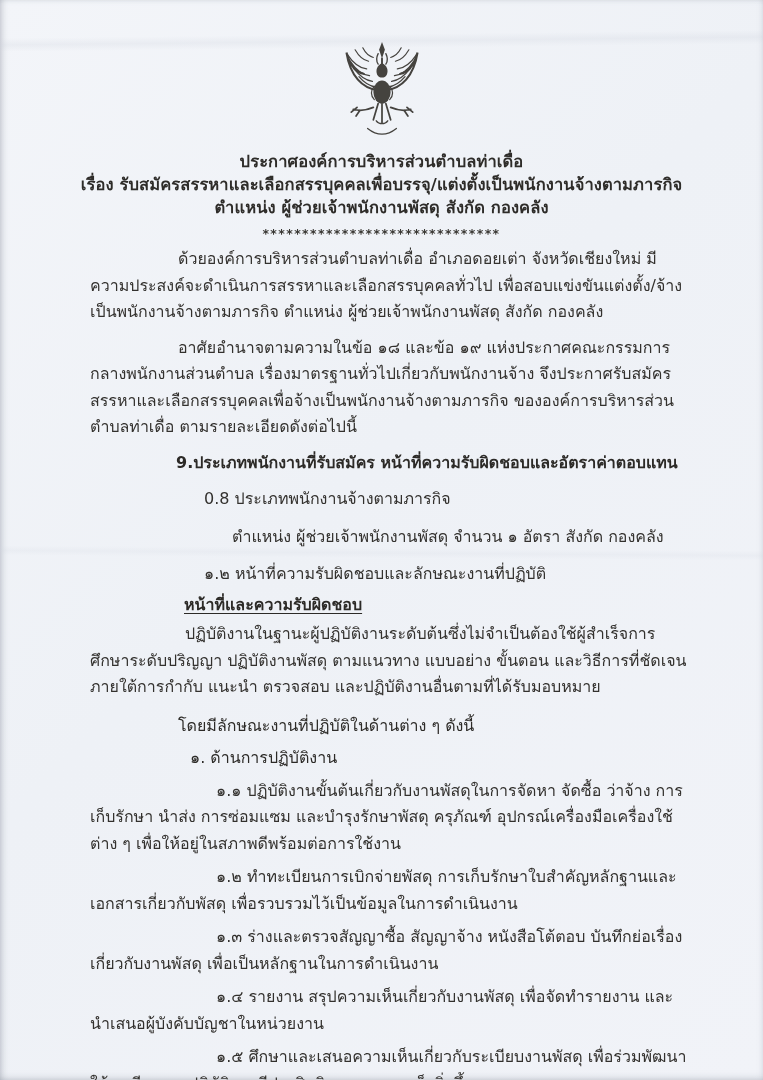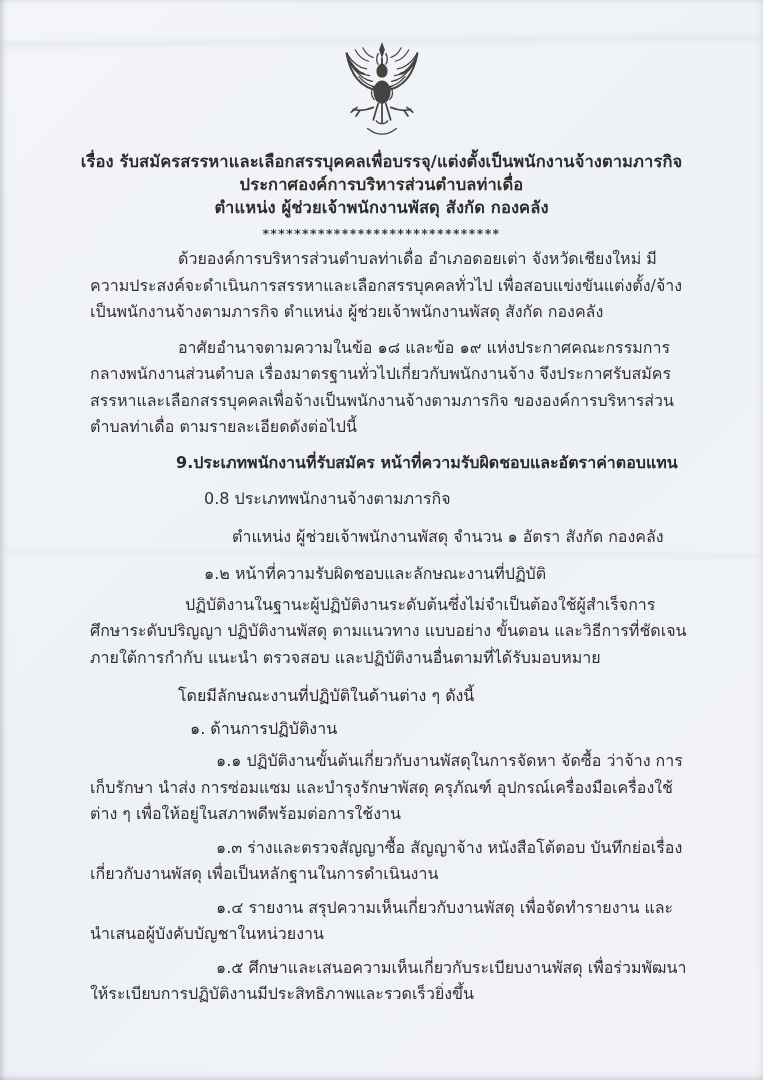--- a/index.html
+++ b/index.html
@@ -140,39 +140,41 @@
       <path d="M50 66 L50 86 M46 66 L41 83 M54 66 L59 83" stroke-width="1.8"></path>
       <path d="M44 84 C47 88 53 88 56 84" stroke-width="1.4"></path>
 
       <path d="M41 70 C34 73 27 74 20 72 M24 70 L18 75 M27 73 L23 79" stroke-width="1.8"></path>
       <path d="M59 70 C66 73 73 74 80 72 M76 70 L82 75 M73 73 L77 79" stroke-width="1.8"></path>
       <path d="M35 92 C40 96 46 98 50 98 C54 98 60 96 65 92" stroke-width="1.3"></path>
     </svg>
   </div>
 
   <div class="title-block">
+    <div>ประกาศองค์การบริหารส่วนตำบลท่าเดื่อ</div>
     <div>เรื่อง  รับสมัครสรรหาและเลือกสรรบุคคลเพื่อบรรจุ/แต่งตั้งเป็นพนักงานจ้างตามภารกิจ</div>
-    <div>ประกาศองค์การบริหารส่วนตำบลท่าเดื่อ</div>
     <div>ตำแหน่ง  ผู้ช่วยเจ้าพนักงานพัสดุ  สังกัด กองคลัง</div>
     <div class="divider-row">******************************</div>
   </div>
 
   <div class="content">
     <p class="para">ด้วยองค์การบริหารส่วนตำบลท่าเดื่อ  อำเภอดอยเต่า  จังหวัดเชียงใหม่  มีความประสงค์จะดำเนินการสรรหาและเลือกสรรบุคคลทั่วไป  เพื่อสอบแข่งขันแต่งตั้ง/จ้างเป็นพนักงานจ้างตามภารกิจ ตำแหน่ง  ผู้ช่วยเจ้าพนักงานพัสดุ  สังกัด  กองคลัง</p>
     <p class="para">อาศัยอำนาจตามความในข้อ ๑๘ และข้อ ๑๙ แห่งประกาศคณะกรรมการกลางพนักงานส่วนตำบล เรื่องมาตรฐานทั่วไปเกี่ยวกับพนักงานจ้าง  จึงประกาศรับสมัครสรรหาและเลือกสรรบุคคลเพื่อจ้างเป็นพนักงานจ้างตามภารกิจ ขององค์การบริหารส่วนตำบลท่าเดื่อ  ตามรายละเอียดดังต่อไปนี้</p>
 
     <p class="sec-head">9.ประเภทพนักงานที่รับสมัคร  หน้าที่ความรับผิดชอบและอัตราค่าตอบแทน</p>
     <p class="sub-item">0.8 ประเภทพนักงานจ้างตามภารกิจ</p>
     <p class="pos-line">ตำแหน่ง  ผู้ช่วยเจ้าพนักงานพัสดุ  จำนวน  ๑  อัตรา สังกัด  กองคลัง</p>
     <p class="sub-item" style="margin-bottom:4px">๑.๒ หน้าที่ความรับผิดชอบและลักษณะงานที่ปฏิบัติ</p>
 
+    <p class="duty-head">หน้าที่และความรับผิดชอบ</p>
     <p class="para deep" style="margin-bottom:12px">ปฏิบัติงานในฐานะผู้ปฏิบัติงานระดับต้นซึ่งไม่จำเป็นต้องใช้ผู้สำเร็จการศึกษาระดับปริญญา ปฏิบัติงานพัสดุ ตามแนวทาง แบบอย่าง ขั้นตอน และวิธีการที่ชัดเจน ภายใต้การกำกับ แนะนำ ตรวจสอบ และปฏิบัติงานอื่นตามที่ได้รับมอบหมาย</p>
 
     <p class="lead-bold">โดยมีลักษณะงานที่ปฏิบัติในด้านต่าง ๆ ดังนี้</p>
     <p class="ops-head">๑.  ด้านการปฏิบัติงาน</p>
 
     <p class="ops-item">๑.๑ ปฏิบัติงานขั้นต้นเกี่ยวกับงานพัสดุในการจัดหา จัดซื้อ ว่าจ้าง การเก็บรักษา นำส่ง การซ่อมแซม และบำรุงรักษาพัสดุ ครุภัณฑ์ อุปกรณ์เครื่องมือเครื่องใช้ต่าง ๆ เพื่อให้อยู่ในสภาพดีพร้อมต่อการใช้งาน</p>
+    <p class="ops-item">๑.๒ ทำทะเบียนการเบิกจ่ายพัสดุ การเก็บรักษาใบสำคัญหลักฐานและเอกสารเกี่ยวกับพัสดุ เพื่อรวบรวมไว้เป็นข้อมูลในการดำเนินงาน</p>
     <p class="ops-item">๑.๓ ร่างและตรวจสัญญาซื้อ สัญญาจ้าง หนังสือโต้ตอบ บันทึกย่อเรื่องเกี่ยวกับงานพัสดุ เพื่อเป็นหลักฐานในการดำเนินงาน</p>
     <p class="ops-item">๑.๔ รายงาน สรุปความเห็นเกี่ยวกับงานพัสดุ เพื่อจัดทำรายงาน และนำเสนอผู้บังคับบัญชาในหน่วยงาน</p>
     <p class="ops-item">๑.๕ ศึกษาและเสนอความเห็นเกี่ยวกับระเบียบงานพัสดุ เพื่อร่วมพัฒนาให้ระเบียบการปฏิบัติงานมีประสิทธิภาพและรวดเร็วยิ่งขึ้น</p>
 
   </div>
 </div>
 
 </body></html>

